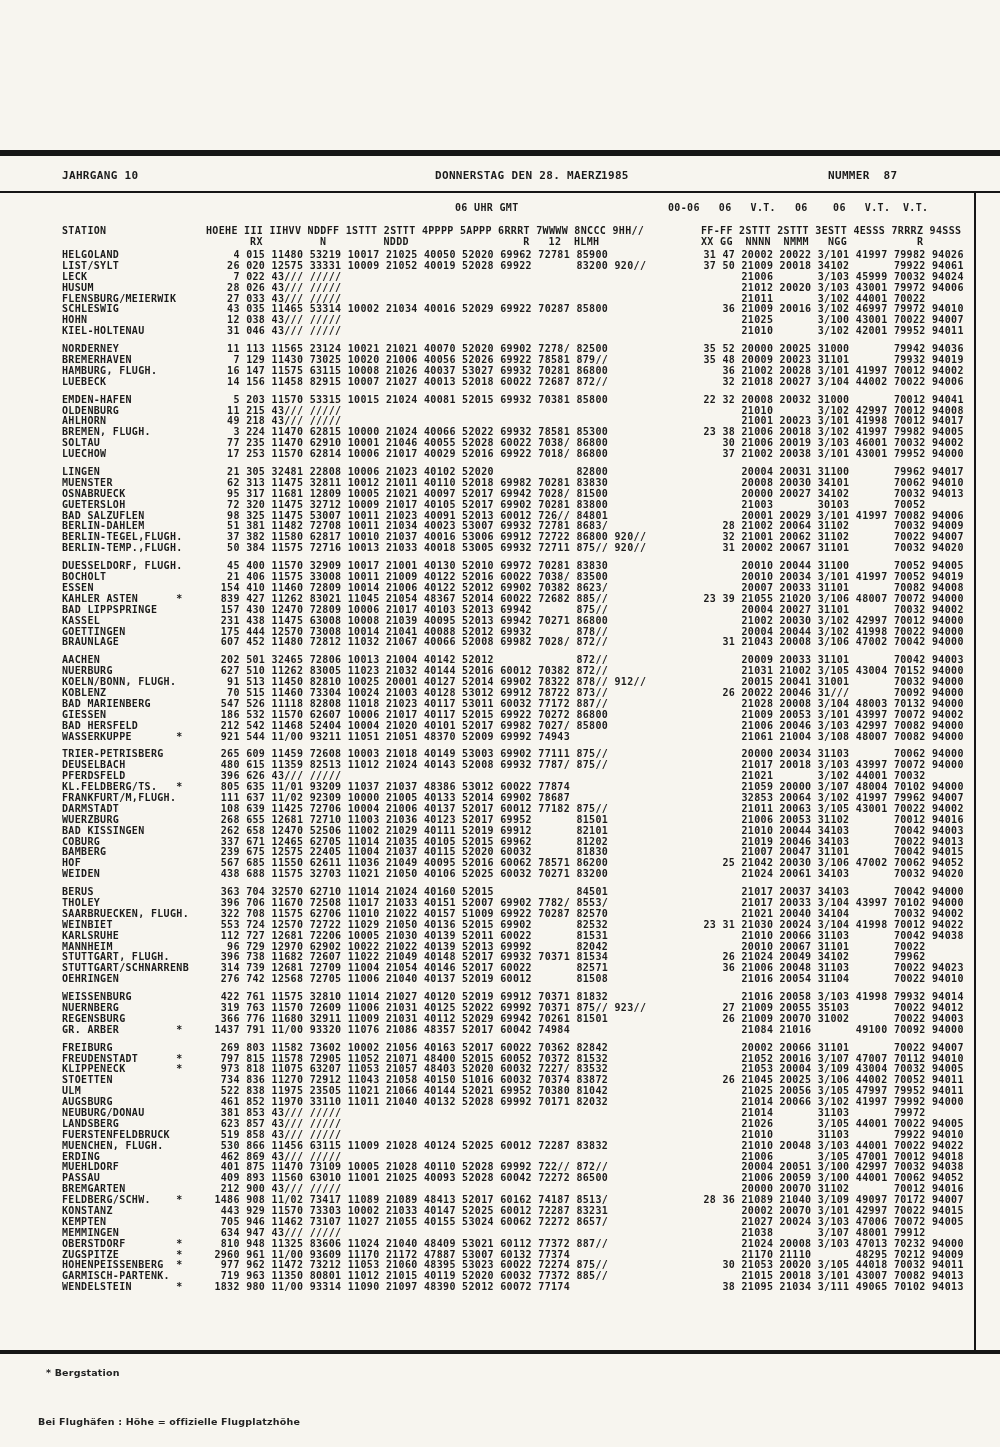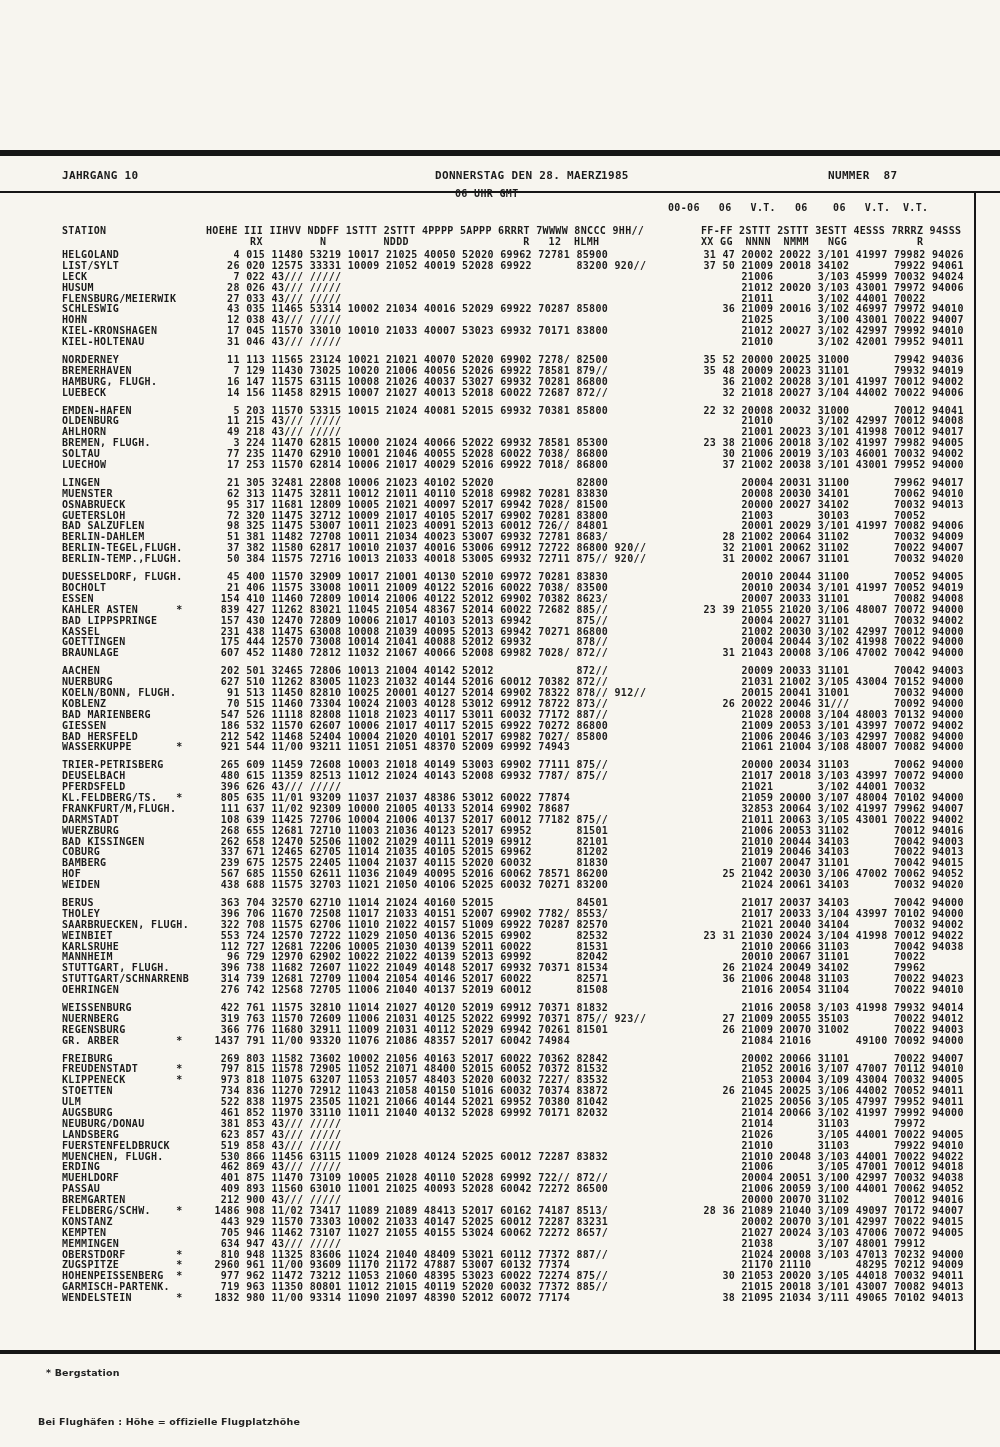--- a/index.html
+++ b/index.html
@@ -23,39 +23,38 @@
   <div class="rule" style="left:0;top:150px;width:1000px;height:6px"></div>
   <div class="rule" style="left:0;top:191px;width:1000px;height:2px"></div>
   <div class="rule" style="left:974px;top:191px;width:2px;height:1161px"></div>
   <div class="rule" style="left:0;top:1350px;width:1000px;height:4px"></div>
 
   <span class="pos fs11" style="left:62px;top:169px">JAHRGANG 10</span>
   <span class="pos fs11" style="left:435px;top:169px">DONNERSTAG DEN 28. MAERZ</span>
   <span class="pos fs11" style="left:601px;top:169px">1985</span>
   <span class="pos fs11" style="left:828px;top:169px">NUMMER  87</span>
 
-  <span class="pos fs10" style="left:455px;top:188px">06 UHR GMT</span>
+  <span class="pos fs10" style="left:455px;top:202px">06 UHR GMT</span>
   <span class="pos fs10" style="left:668px;top:202px">00-06   06   V.T.   06    06   V.T.  V.T.</span>
 
   <span class="pos fs10" style="left:62px;top:225px">STATION</span>
   <span class="pos fs10" style="left:206px;top:225px">HOEHE III IIHVV NDDFF 1STTT 2STTT 4PPPP 5APPP 6RRRT 7WWWW 8NCCC 9HH//</span>
   <span class="pos fs10" style="left:701px;top:225px">FF-FF 2STTT 2STTT 3ESTT 4ESSS 7RRRZ 94SSS</span>
   <span class="pos fs10" style="left:212px;top:236px">      RX         N         NDDD                  R   12  HLMH</span>
   <span class="pos fs10" style="left:701px;top:236px">XX GG  NNNN  NMMM   NGG           R</span>
 
   <div id="tbl">
       <div class="grp">
         <div class="line">HELGOLAND                  4 015 11480 53219 10017 21025 40050 52020 69962 72781 85900               31 47 20002 20022 3/101 41997 79982 94026</div>
         <div class="line">LIST/SYLT                 26 020 12575 33331 10009 21052 40019 52028 69922       83200 920//         37 50 21009 20018 34102       79922 94061</div>
         <div class="line">LECK                       7 022 43/// /////                                                               21006       3/103 45999 70032 94024</div>
         <div class="line">HUSUM                     28 026 43/// /////                                                               21012 20020 3/103 43001 79972 94006</div>
         <div class="line">FLENSBURG/MEIERWIK        27 033 43/// /////                                                               21011       3/102 44001 70022</div>
         <div class="line">SCHLESWIG                 43 035 11465 53314 10002 21034 40016 52029 69922 70287 85800                  36 21009 20016 3/102 46997 79972 94010</div>
         <div class="line">HOHN                      12 038 43/// /////                                                               21025       3/100 43001 70022 94007</div>
-        <div class="line">KIEL-KRONSHAGEN           17 045 11570 33010 10010 21033 40007 53023 69932 70171 83800                     21012 20027 3/102 42997 79992 94010</div>
         <div class="line">KIEL-HOLTENAU             31 046 43/// /////                                                               21010       3/102 42001 79952 94011</div>
       </div>
       <div class="grp">
         <div class="line">NORDERNEY                 11 113 11565 23124 10021 21021 40070 52020 69902 7278/ 82500               35 52 20000 20025 31000       79942 94036</div>
         <div class="line">BREMERHAVEN                7 129 11430 73025 10020 21006 40056 52026 69922 78581 879//               35 48 20009 20023 31101       79932 94019</div>
         <div class="line">HAMBURG, FLUGH.           16 147 11575 63115 10008 21026 40037 53027 69932 70281 86800                  36 21002 20028 3/101 41997 70012 94002</div>
         <div class="line">LUEBECK                   14 156 11458 82915 10007 21027 40013 52018 60022 72687 872//                  32 21018 20027 3/104 44002 70022 94006</div>
       </div>
       <div class="grp">
         <div class="line">EMDEN-HAFEN                5 203 11570 53315 10015 21024 40081 52015 69932 70381 85800               22 32 20008 20032 31000       70012 94041</div>

